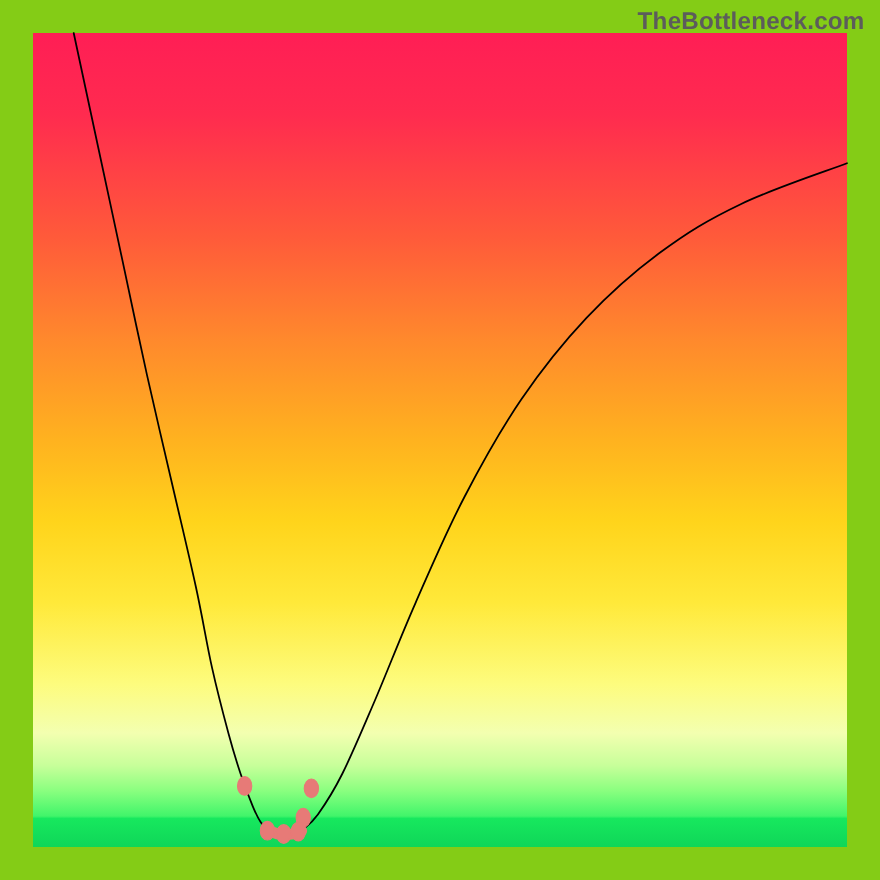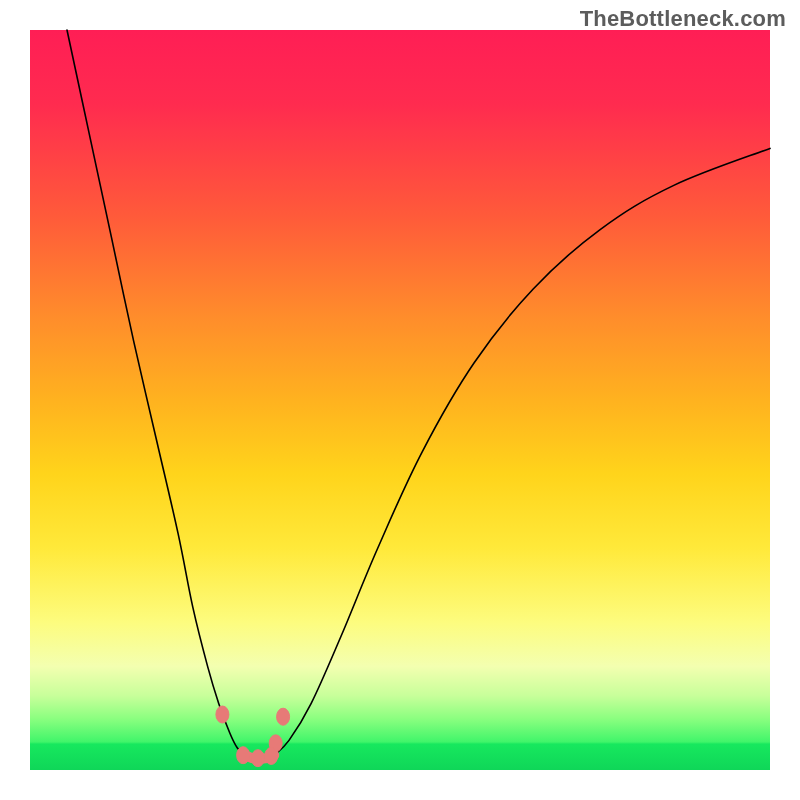--- a/index.html
+++ b/index.html
@@ -1,21 +1,21 @@
 <!DOCTYPE html>
 <html><head>
 <meta charset="utf-8">
 <style>
   * { margin: 0; padding: 0; box-sizing: border-box; }
   html, body { width: 800px; height: 800px; overflow: hidden; background: #000; }
   .frame {
     position: relative;
     width: 800px;
     height: 800px;
-    background: #ffffff;
+    background: #84cc16;
   }
   .watermark {
     position: absolute;
     top: 6px;
     right: 14px;
     font-family: Arial, Helvetica, sans-serif;
     font-size: 22px;
     font-weight: 600;
     color: #5c5c5c;
     letter-spacing: 0.2px;

